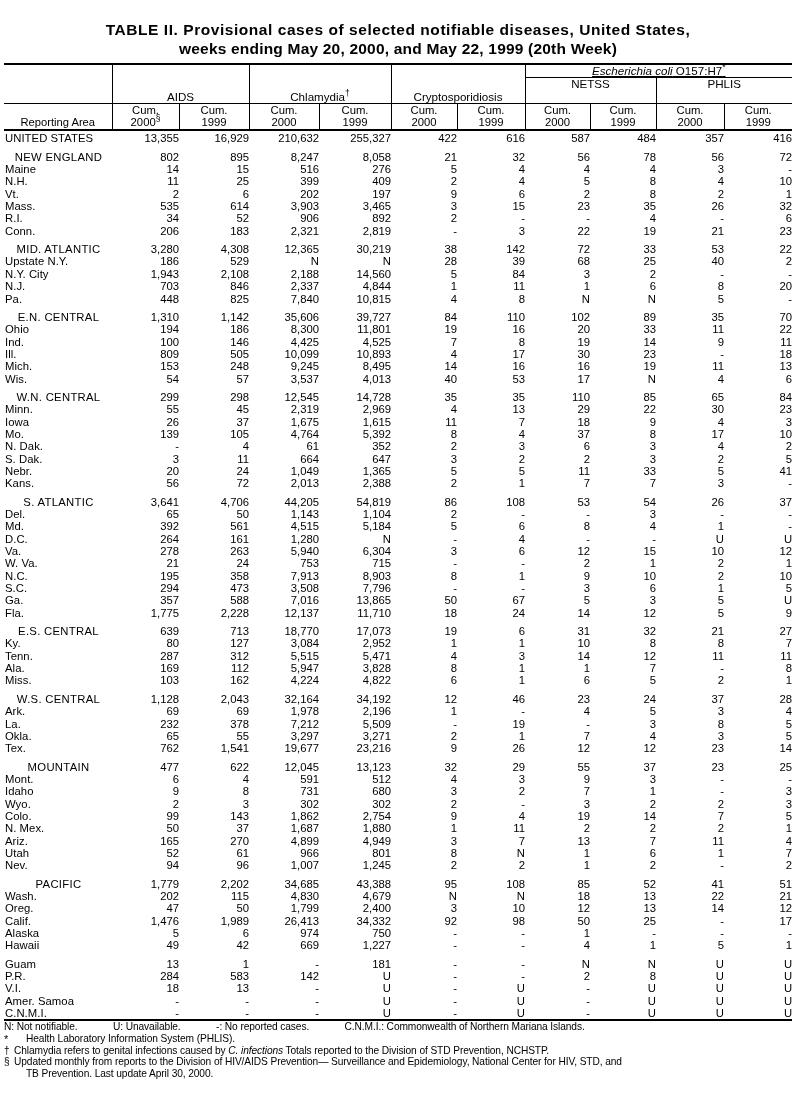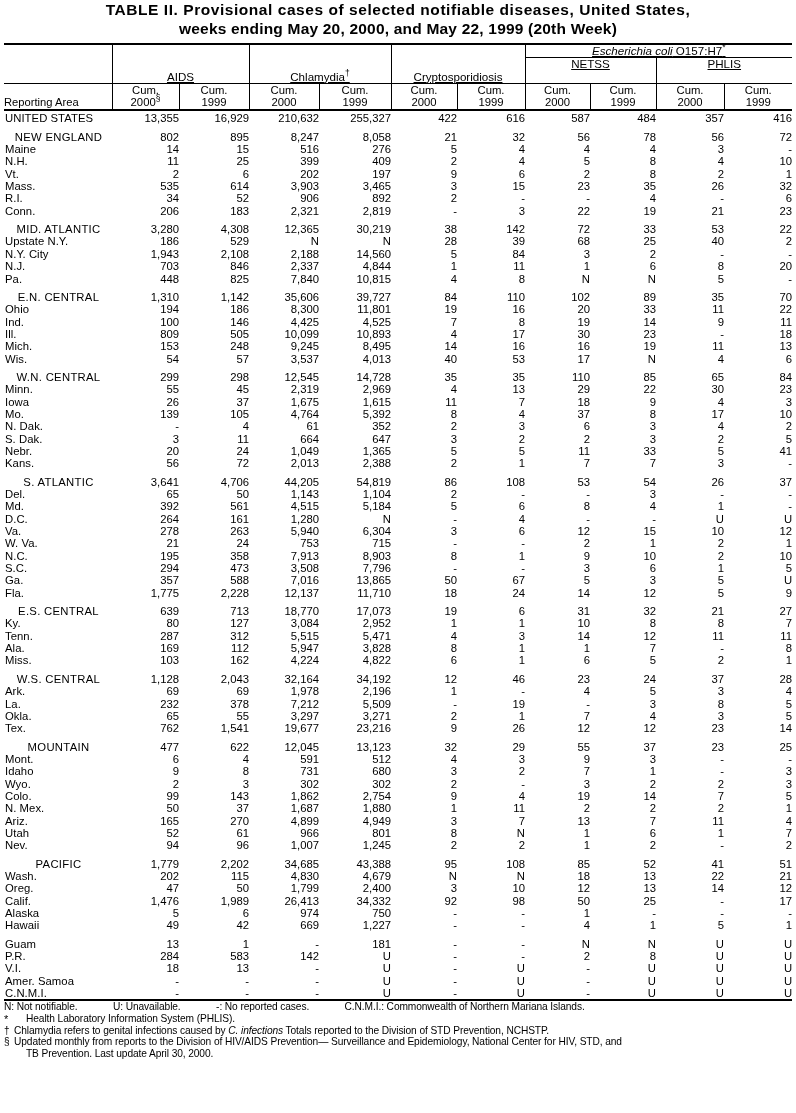--- a/index.html
+++ b/index.html
@@ -22,21 +22,21 @@
     padding: 0 4px;
   }
 
   
   .title {
     text-align: center;
     font-size: 15.5px;
     font-weight: bold;
     letter-spacing: 0.1px;
     line-height: 19px;
-    padding-top: 0;
+    padding-top: 20px;
   }
   .title .l1 { display: block; letter-spacing: 0.55px; }
   .title .l2 { display: block; letter-spacing: 0.2px; }
 
   
   table.tbl {
     border-collapse: collapse;
     width: 788px;
     margin-top: 5px;
     font-size: 11.2px;
@@ -57,25 +57,25 @@
   .vline { border-left: 1.4px solid #000; }
   .uline { border-bottom: 1.4px solid #000; }
 
   thead td {
     text-align: center;
     font-weight: bold;
     font-size: 11.4px;
     padding-bottom: 1px;
   }
   td.area-head {
-    text-align: left;
+    text-align: center;
     padding-left: 2px;
     font-size: 11.2px;
   }
-  .grp-name { font-size: 11.6px; text-decoration: underline; }
+  .grp-name { font-size: 11.6px; }
   .ecoli-name { font-size: 11.6px; text-decoration: underline; }
   .ecoli-name i { font-style: italic; }
   .cum { font-size: 11.3px; line-height: 12px; }
   .sup { font-size: 8.5px; vertical-align: super; line-height: 0; }
 
   
   tbody td {
     font-size: 11.3px;
     text-align: right;
     padding-right: 6px;

